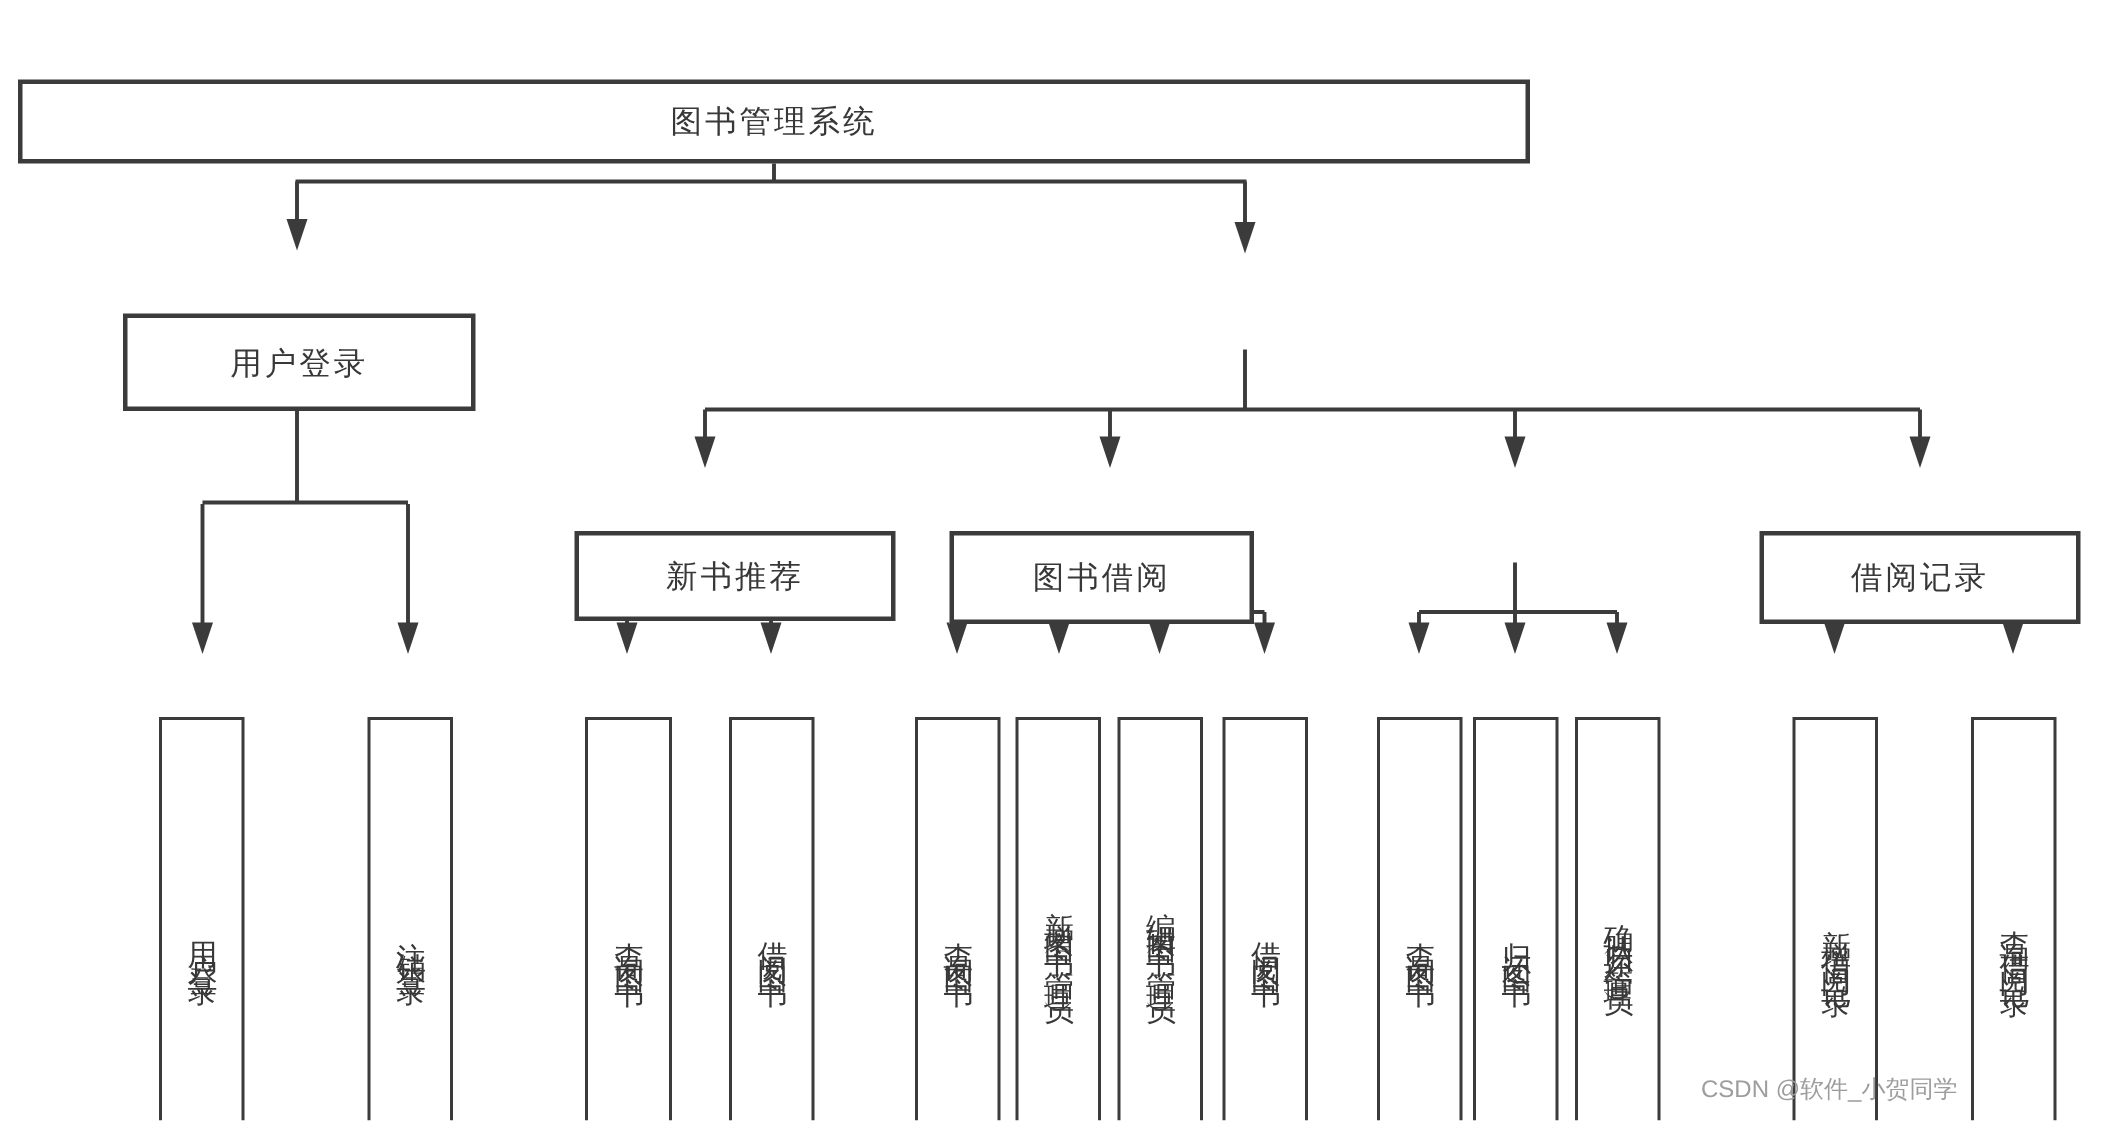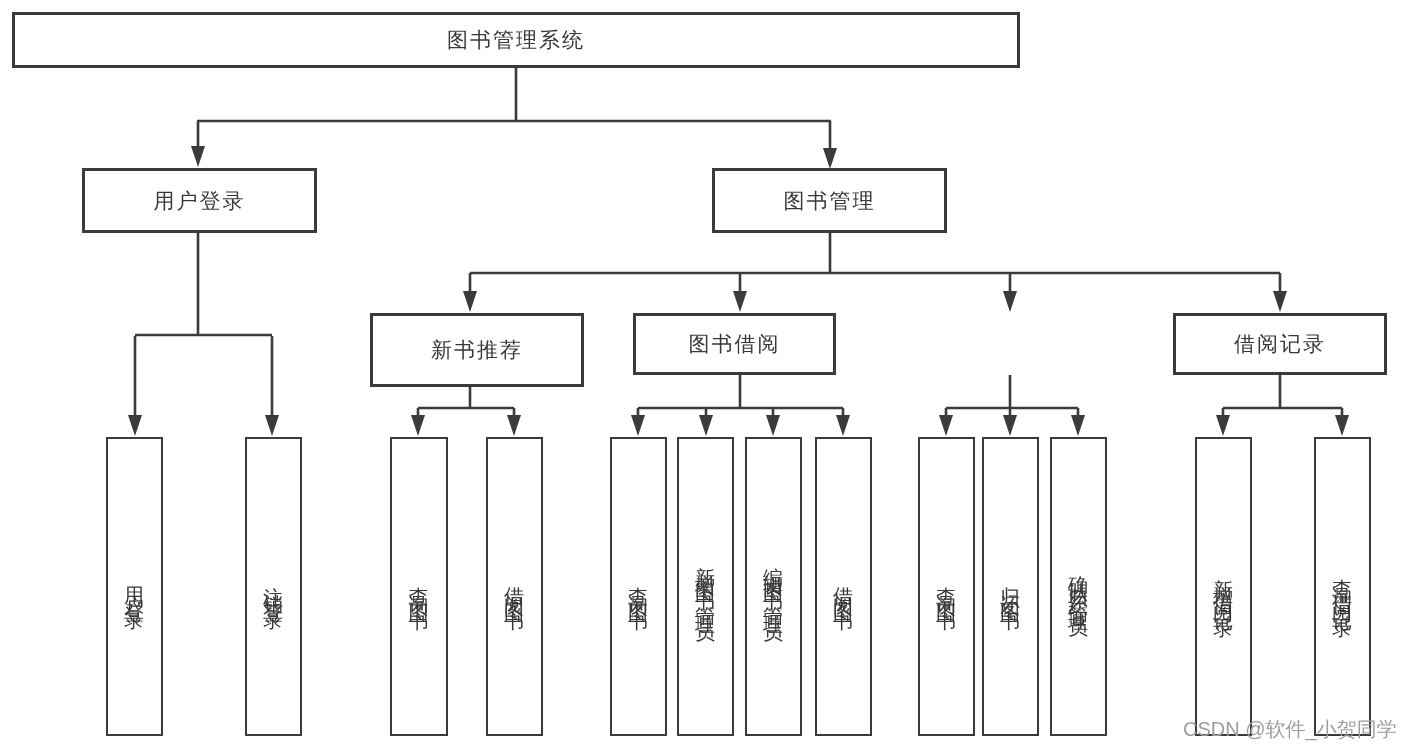--- a/index.html
+++ b/index.html
@@ -13,34 +13,35 @@
   svg.connectors{position:absolute;left:0;top:0;width:1405px;height:747px;}
   .box{
     position:absolute;
     box-sizing:border-box;
     border:3px solid #3b3b3b;
     background:#ffffff;
     display:flex;
     align-items:center;
     justify-content:center;
     color:#383838;
+    margin-top:41px;
   }
   .hlabel{font-size:21px;letter-spacing:2px;white-space:nowrap;}
   .leaf{border-width:2.5px;}
   .vlabel{
     writing-mode:vertical-rl;
     font-size:20px;
     letter-spacing:8px;
     line-height:1;
     color:#383838;
   }
   .watermark{
     position:absolute;
-    left:1183px;top:716px;
-    font-size:20px;
+    left:1134px;top:716px;
+    font-size:16px;
     color:#9d9d9d;
     white-space:nowrap;
   }
 </style>
 </head>
 <body>
 
 <div class="canvas">
 
   <svg class="connectors" viewBox="0 0 1405 747">
@@ -75,25 +76,22 @@
     </g>
   </svg>
 
   <div class="box" style="left:12px;top:12px;width:1008px;height:56px">
     <span class="hlabel">图书管理系统</span>
   </div>
 
   <div class="box" style="left:82px;top:168px;width:235px;height:65px">
     <span class="hlabel">用户登录</span>
   </div>
-  <div class="box" style="left:712px;top:168px;width:235px;height:65px">
-    <span class="hlabel">图书管理</span>
-  </div>
 
-  <div class="box" style="left:370px;top:313px;width:214px;height:74px">
+  <div class="box" style="left:383px;top:313px;width:214px;height:60px">
     <span class="hlabel">新书推荐</span>
   </div>
   <div class="box" style="left:633px;top:313px;width:203px;height:62px">
     <span class="hlabel">图书借阅</span>
   </div>
   <div class="box" style="left:1173px;top:313px;width:214px;height:62px">
     <span class="hlabel">借阅记录</span>
   </div>
 
   <div class="box leaf" style="left:106px;top:437px;width:57px;height:299px">

